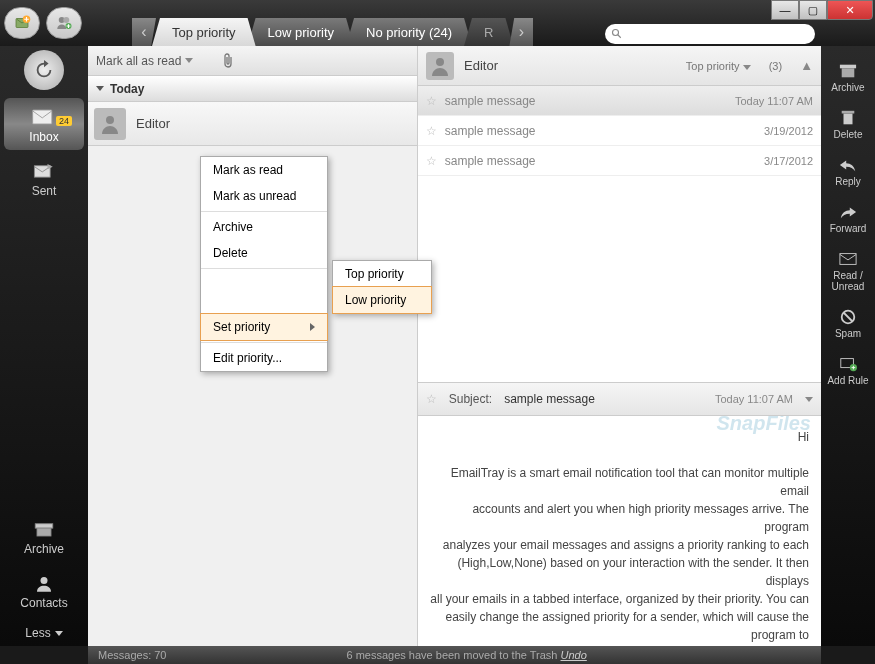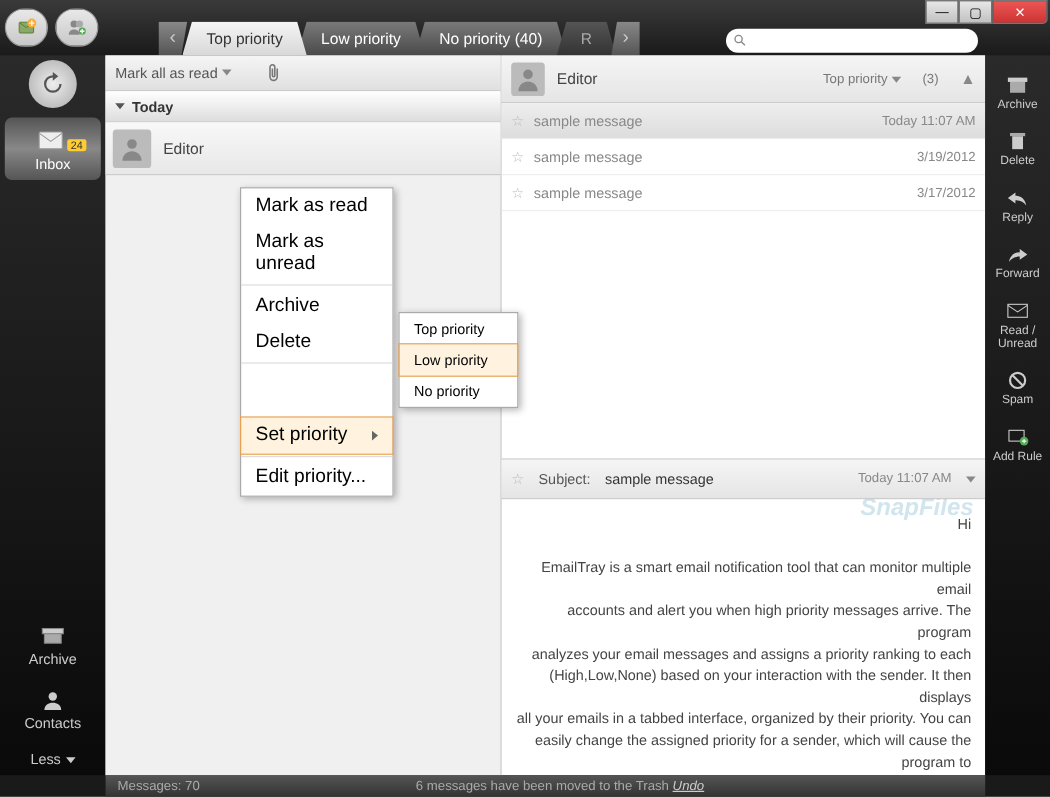--- a/index.html
+++ b/index.html
@@ -65,21 +65,21 @@
 .msg-item.active { background: linear-gradient(#eee,#ddd); }
 .msg-item .star { color: #bbb; }
 .msg-item .date { margin-left: auto; font-size: 11px; }
 
 .preview-header { height: 34px; background: linear-gradient(#f5f5f5,#e5e5e5); border-top:1px solid #ccc; border-bottom:1px solid #ccc; display:flex; align-items:center; padding:0 8px; font-size:12px; color:#555; gap:12px;}
 .preview-header .star { color:#bbb; }
 .preview-body { flex: 1; padding: 12px; font-size: 12px; color: #444; line-height: 1.5; overflow: auto; position:relative;text-align:right;}
 .watermark { position:absolute; right:10px; top: -8px; font-size: 20px; font-style:italic; color: rgba(100,170,200,0.3); font-weight:bold;}
 
 
-.context-menu { position: absolute; left: 200px; top: 156px; width: 128px; background: #fff; border: 1px solid #aaa; box-shadow: 2px 2px 6px rgba(0,0,0,0.3); font-size: 16px; z-index: 100;}
+.context-menu { position: absolute; left: 200px; top: 156px; width: 128px; background: #fff; border: 1px solid #aaa; box-shadow: 2px 2px 6px rgba(0,0,0,0.3); font-size: 12px; z-index: 100;}
 .context-menu .item { padding: 6px 12px; cursor:pointer; display:flex; align-items:center; justify-content:space-between;}
 .context-menu .item:hover, .context-menu .item.hover { background: #fff3e0; outline: 1px solid #e8a050; margin-top: 45px; }
 .context-menu .sep { height:1px; background:#ddd; margin: 2px 0;}
 .submenu { position:absolute; left: 332px; top: 260px; width: 100px; background:#fff; border:1px solid #aaa; box-shadow: 2px 2px 6px rgba(0,0,0,0.3); font-size:12px; z-index:101;}
 .submenu .item { padding: 6px 12px; cursor:pointer;}
 .submenu .item.hover { background: #fff3e0; outline: 1px solid #e8a050;}
 
 
 .statusbar { position:absolute; bottom:0; left:88px; right:54px; height:18px; background:linear-gradient(#555,#333); color:#aaa; font-size:11px; display:flex; align-items:center; padding: 0 10px; gap: 180px;}
 .statusbar .undo { text-decoration: underline; cursor:pointer; color:#ccc;font-style:italic;}
@@ -109,21 +109,21 @@
           <path d="M18 13.5v5M15.5 16h5" stroke="#fff" stroke-width="1.5"></path>
         </svg>
     </div>
   </div>
   <div class="tabs">
     <div class="tab-nav">
         <span style="color:#ccc">‹</span>
       </div>
     <div class="tab active">Top priority</div>
     <div class="tab">Low priority</div>
-    <div class="tab">No priority (40)</div>
+    <div class="tab">No priority (24)</div>
     <div class="tab dim">R</div>
     <div class="tab-nav right">
         <span style="color:#ccc">›</span>
       </div>
   </div>
   <div class="search-box">
     <svg viewBox="0 0 16 16">
         <circle cx="6" cy="6" r="4" stroke="#888" fill="none" stroke-width="1.5"></circle>
         <path d="M9 9l4 4" stroke="#888" stroke-width="1.5"></path>
       </svg>
@@ -143,20 +143,28 @@
           <path d="M12 4a8 8 0 1 0 8 8h-2a6 6 0 1 1-6-6v3l5-4-5-4z" fill="#555"></path>
         </svg>
     </div>
     <div class="nav-item active" style="position:relative">
       <svg viewBox="0 0 32 24">
           <rect x="3" y="4" width="22" height="16" fill="#eee" stroke="#999" rx="1"></rect>
           <path d="M3 5l11 8 11-8" stroke="#999" fill="none"></path>
         </svg>
       <span class="badge">24</span>
       <div>Inbox</div>
+    </div>
+    <div class="nav-item">
+      <svg viewBox="0 0 32 24">
+          <rect x="5" y="6" width="18" height="13" fill="#ddd" stroke="#888"></rect>
+          <path d="M5 7l9 6 9-6" stroke="#888" fill="none"></path>
+          <path d="M20 4l6 3-6 3z" fill="#aaa"></path>
+        </svg>
+      <div>Sent</div>
     </div>
     <div style="flex:1"></div>
     <div class="nav-item">
       <svg viewBox="0 0 32 24">
           <rect x="6" y="6" width="20" height="5" fill="#ccc" stroke="#888"></rect>
           <rect x="8" y="11" width="16" height="9" fill="#aaa" stroke="#888"></rect>
         </svg>
       <div>Archive</div>
     </div>
     <div class="nav-item">
@@ -314,21 +322,20 @@
   <div class="item hover">
     <span>Set priority</span>
     <span class="caret-right"></span>
   </div>
   <div class="sep"></div>
   <div class="item">Edit priority...</div>
 </div>
 <div class="submenu">
   <div class="item">Top priority</div>
   <div class="item hover">Low priority</div>
-  <div class="item">No priority</div>
 </div>
 
 <div class="statusbar">
   <span>Messages: 70</span>
   <span>
     <span>6 messages have been moved to the Trash</span>
     <span class="undo">Undo</span>
   </span>
 </div>
 

